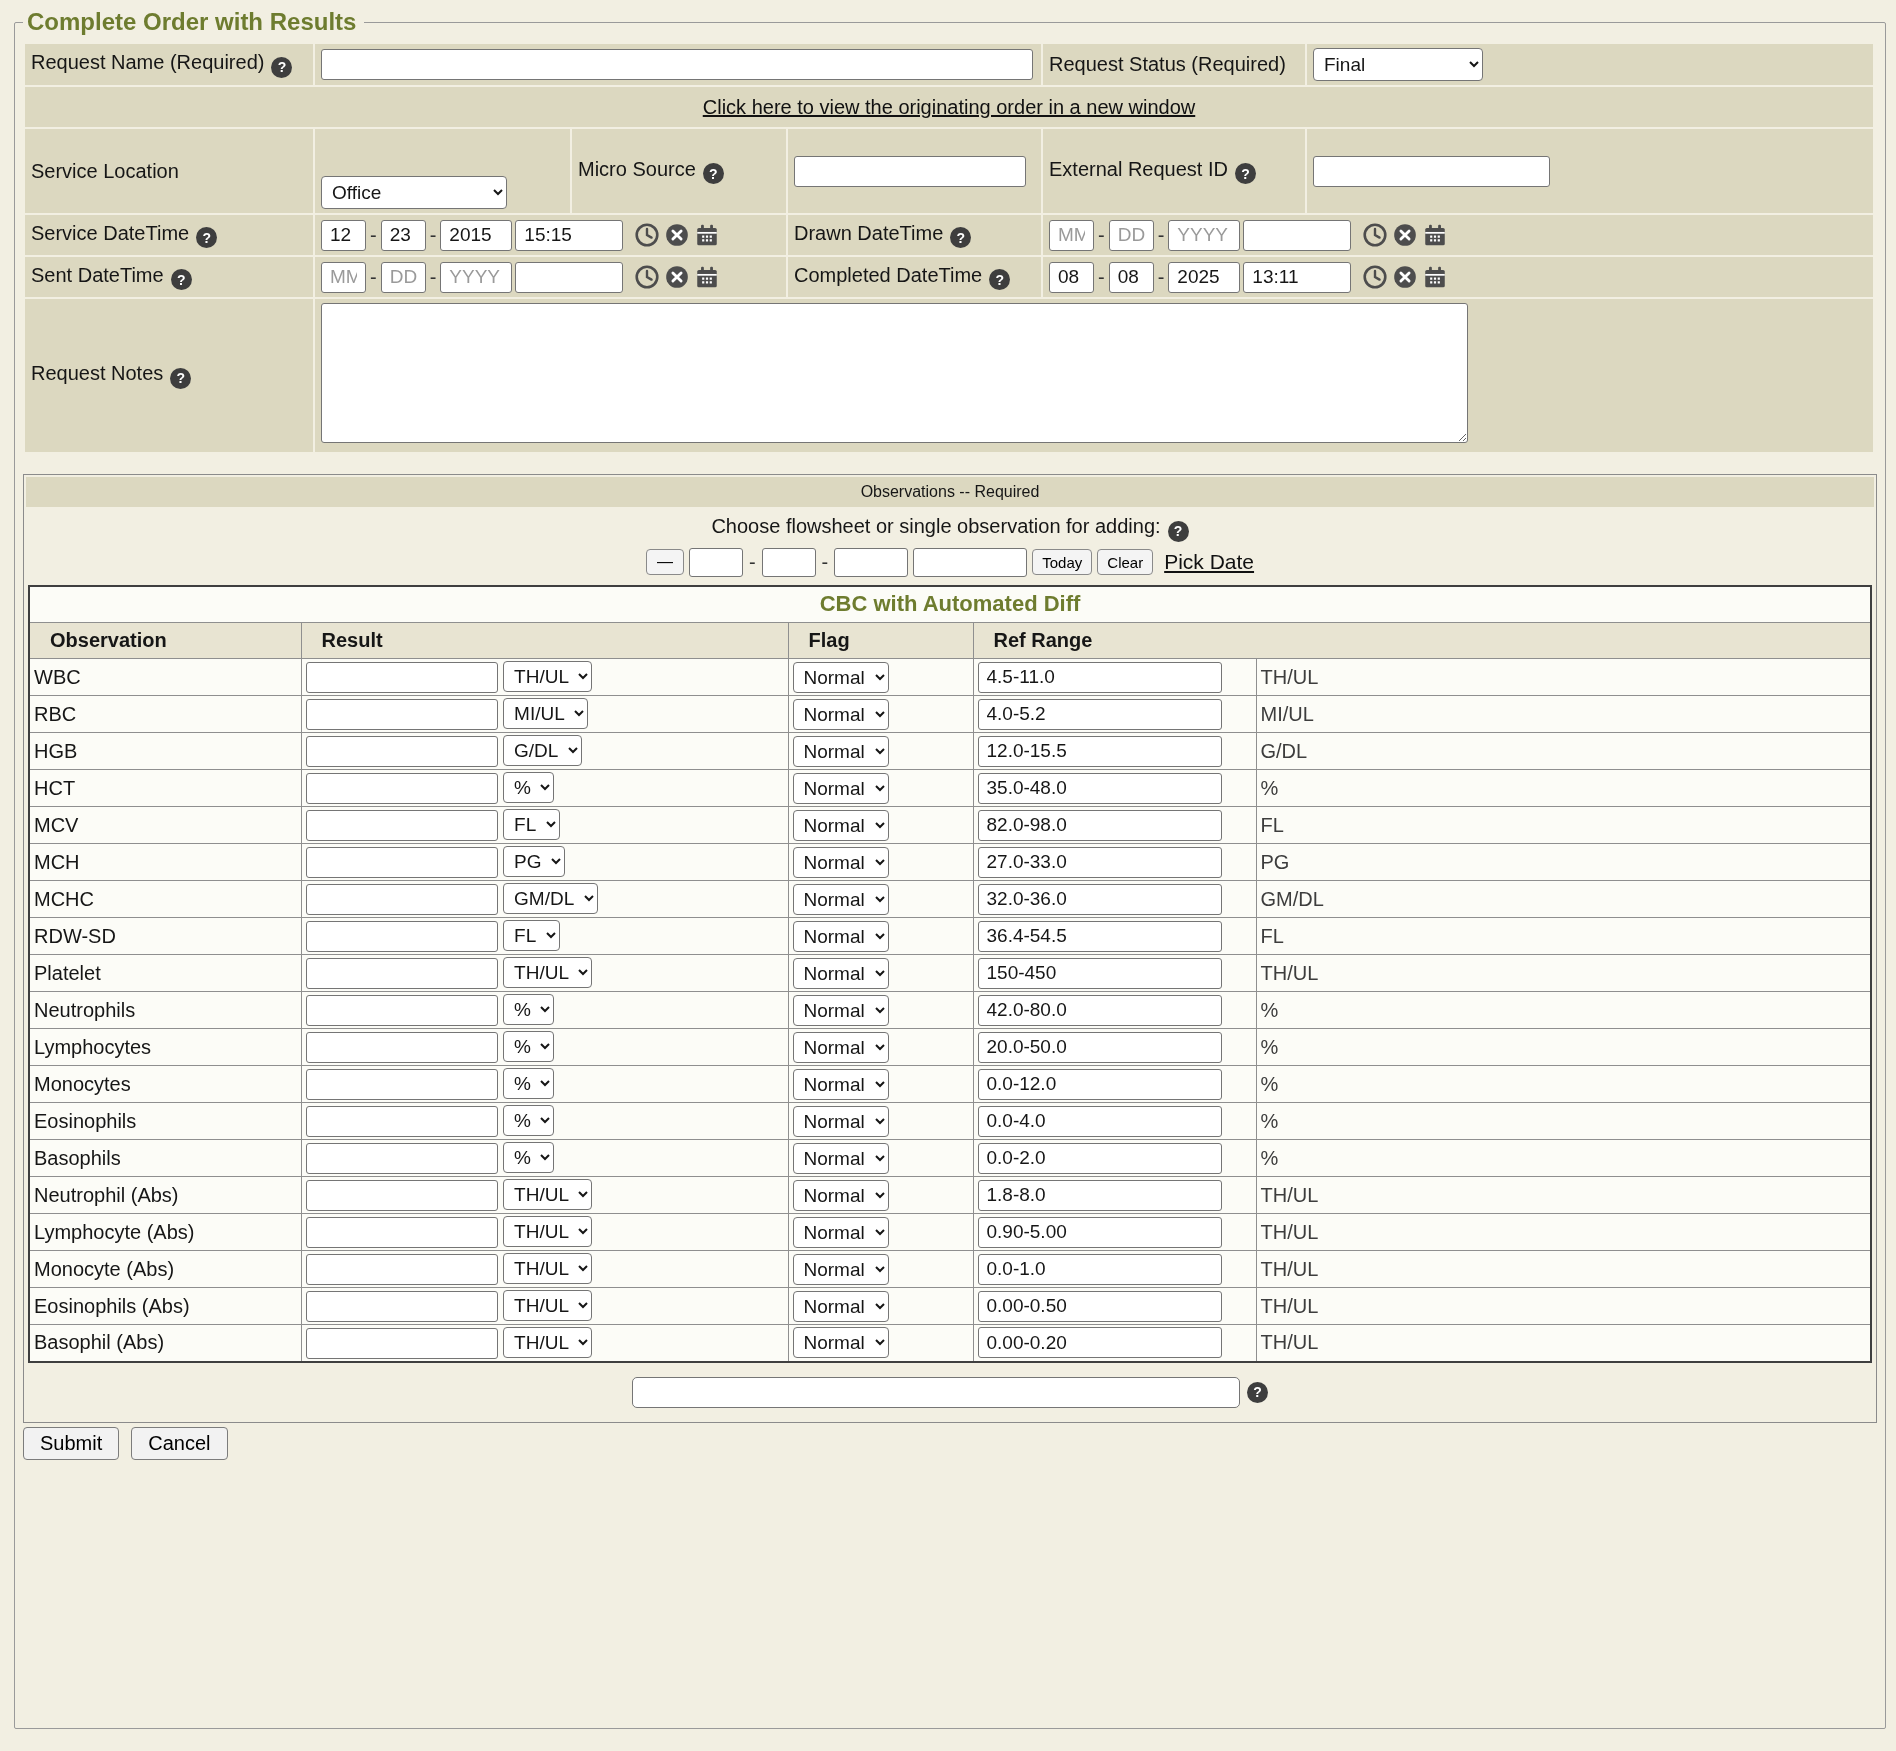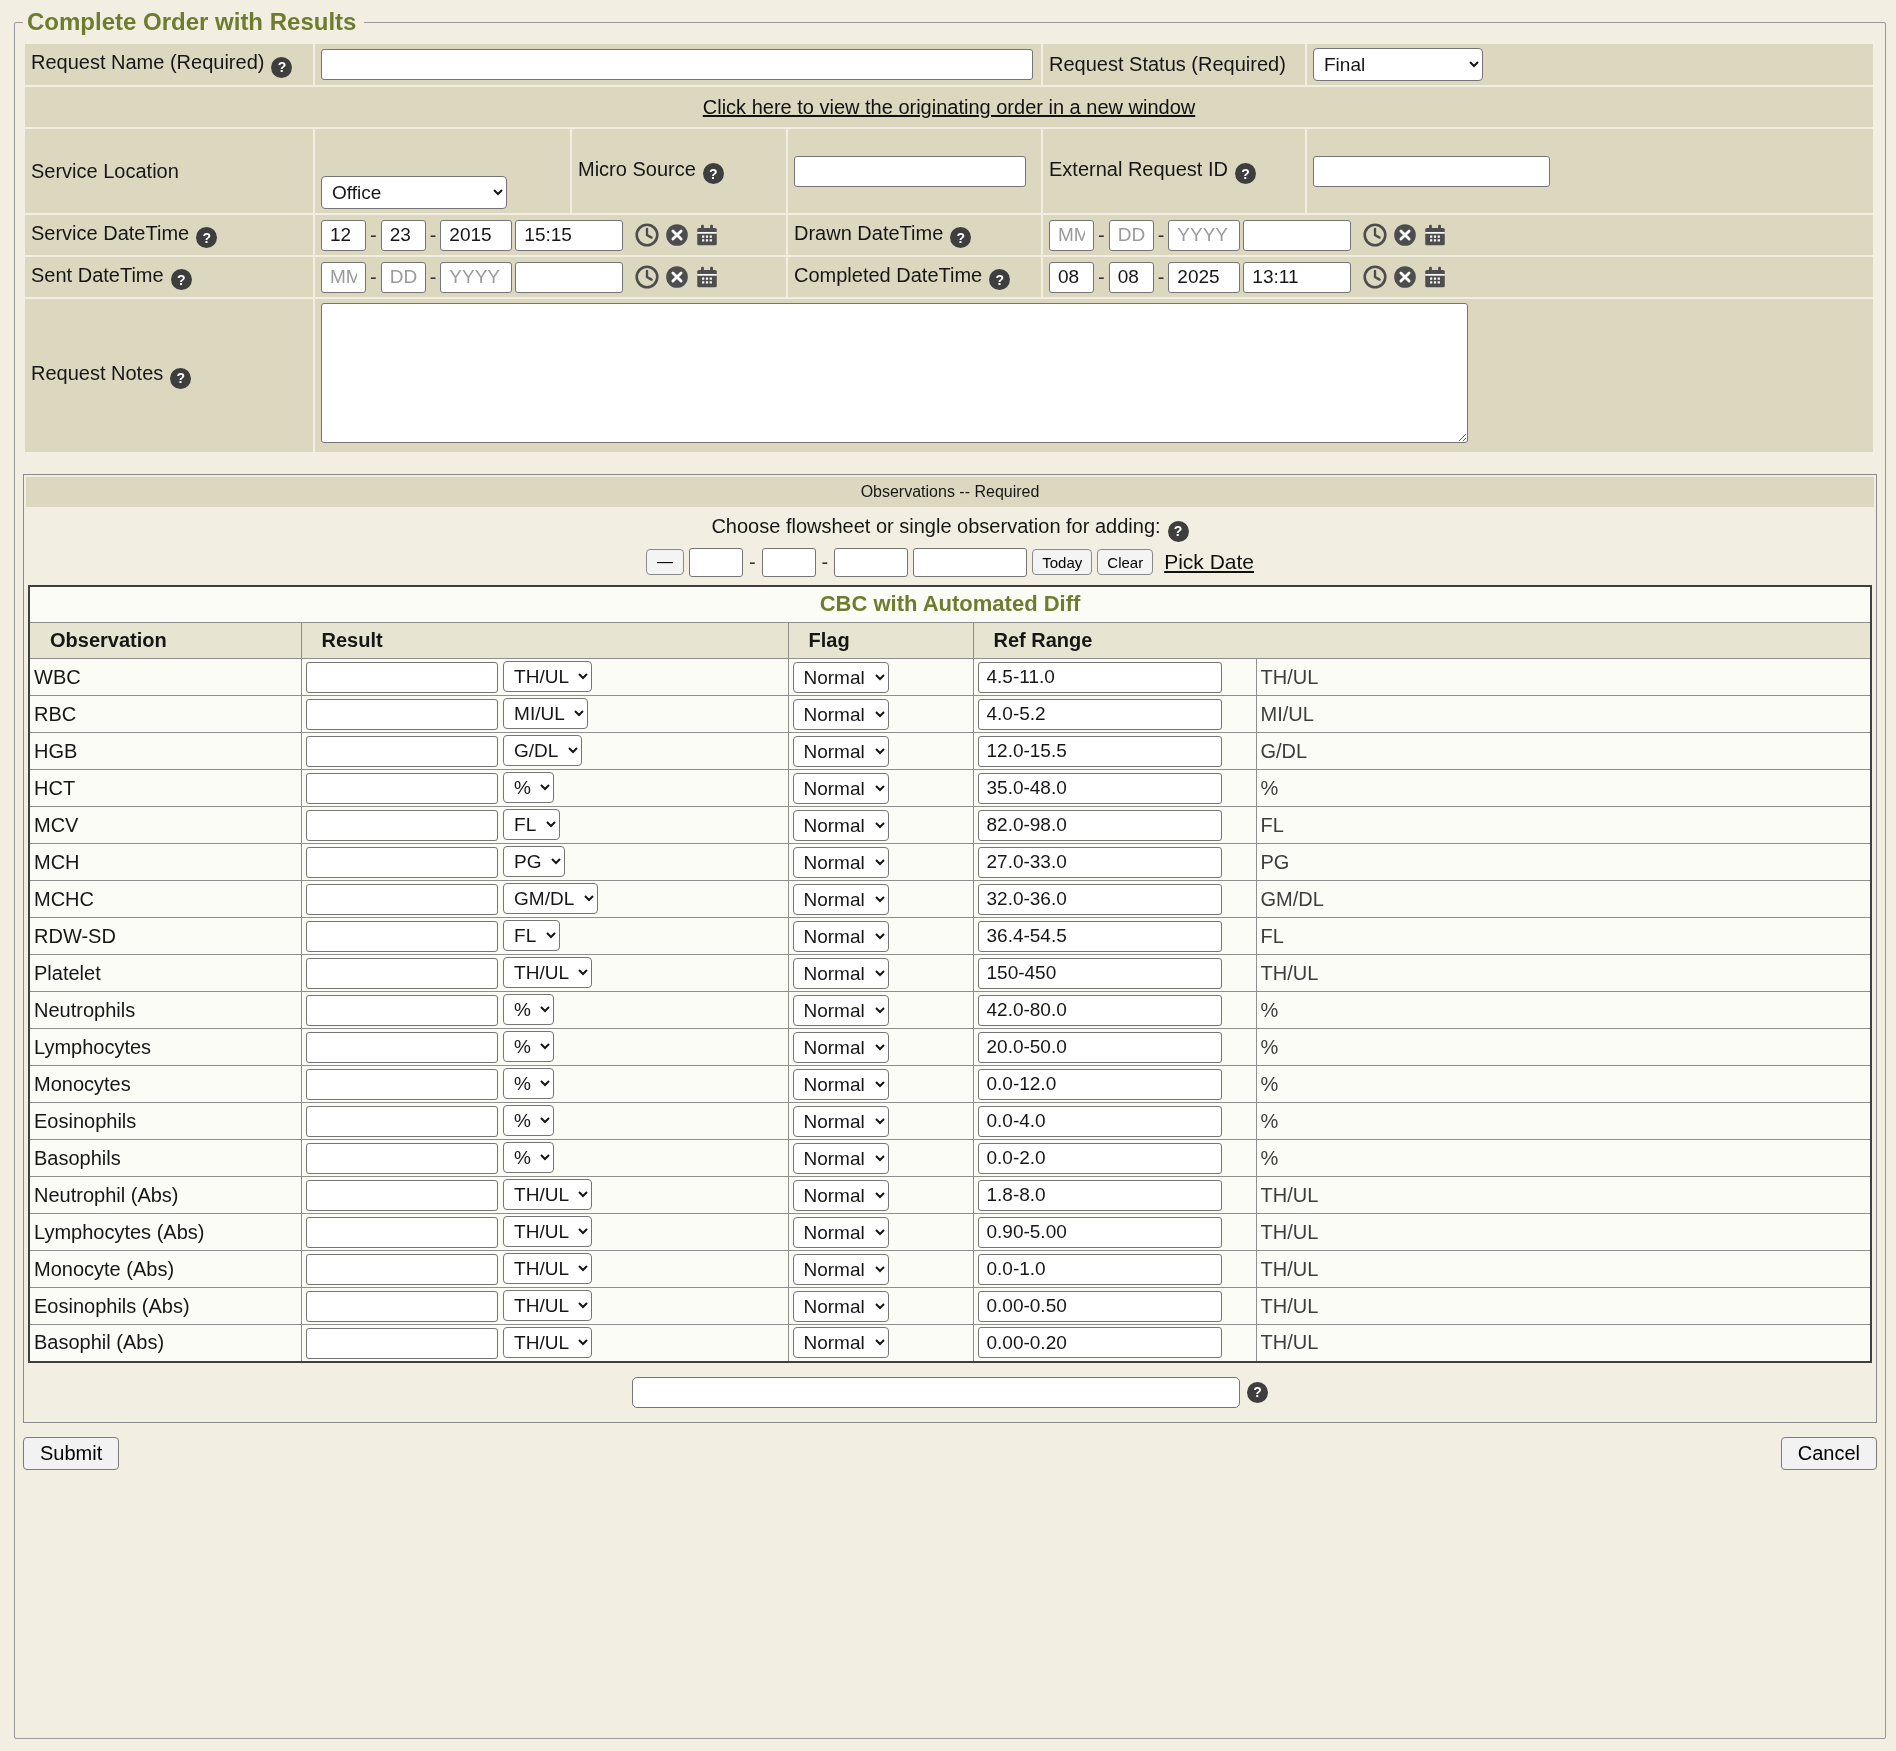--- a/index.html
+++ b/index.html
@@ -101,21 +101,21 @@
   }
   table.cbc td { padding:2px 4px; height:37px; }
   td.obs-name { padding-left:7px; }
   .result-input { width:192px; }
   .range-input { width:244px; }
   td.unit-cell { color:#3d3d3d; padding-left:10px; }
   .cell-sel { height:31px; }
   
   .bottom-row { display:flex; justify-content:center; align-items:center; padding:14px 0 4px; }
   .bottom-input { width:608px; height:31px; border-radius:5px; }
-  .buttons-row { display:flex; justify-content:space-between; gap:12px; margin-top:14px; }
+  .buttons-row { display:flex; justify-content:flex-start; gap:12px; margin-top:4px; }
   .btn {
     font-size:20px; padding:4px 16px; height:33px;
     background:#F2F2F2; border:1px solid #7c7c7c; border-radius:4px; cursor:pointer;
     font-family:"Liberation Sans", sans-serif;
   }
   .spacer { height:268px; }
 </style>
 </head>
 <body>
 
@@ -561,21 +561,21 @@
             <td>
               <select class="tsel cell-sel"><option>Normal</option></select>
             </td>
             <td>
               <input class="ti range-input" value="1.8-8.0" style="">
             </td>
             <td class="unit-cell">TH/UL</td>
           </tr>
 
           <tr>
-            <td class="obs-name">Lymphocytes (Abs)</td>
+            <td class="obs-name">Lymphocyte (Abs)</td>
             <td>
               <input class="ti result-input" style="">
               <select class="tsel cell-sel"><option>TH/UL</option></select>
             </td>
             <td>
               <select class="tsel cell-sel"><option>Normal</option></select>
             </td>
             <td>
               <input class="ti range-input" value="0.90-5.00" style="">
             </td>

